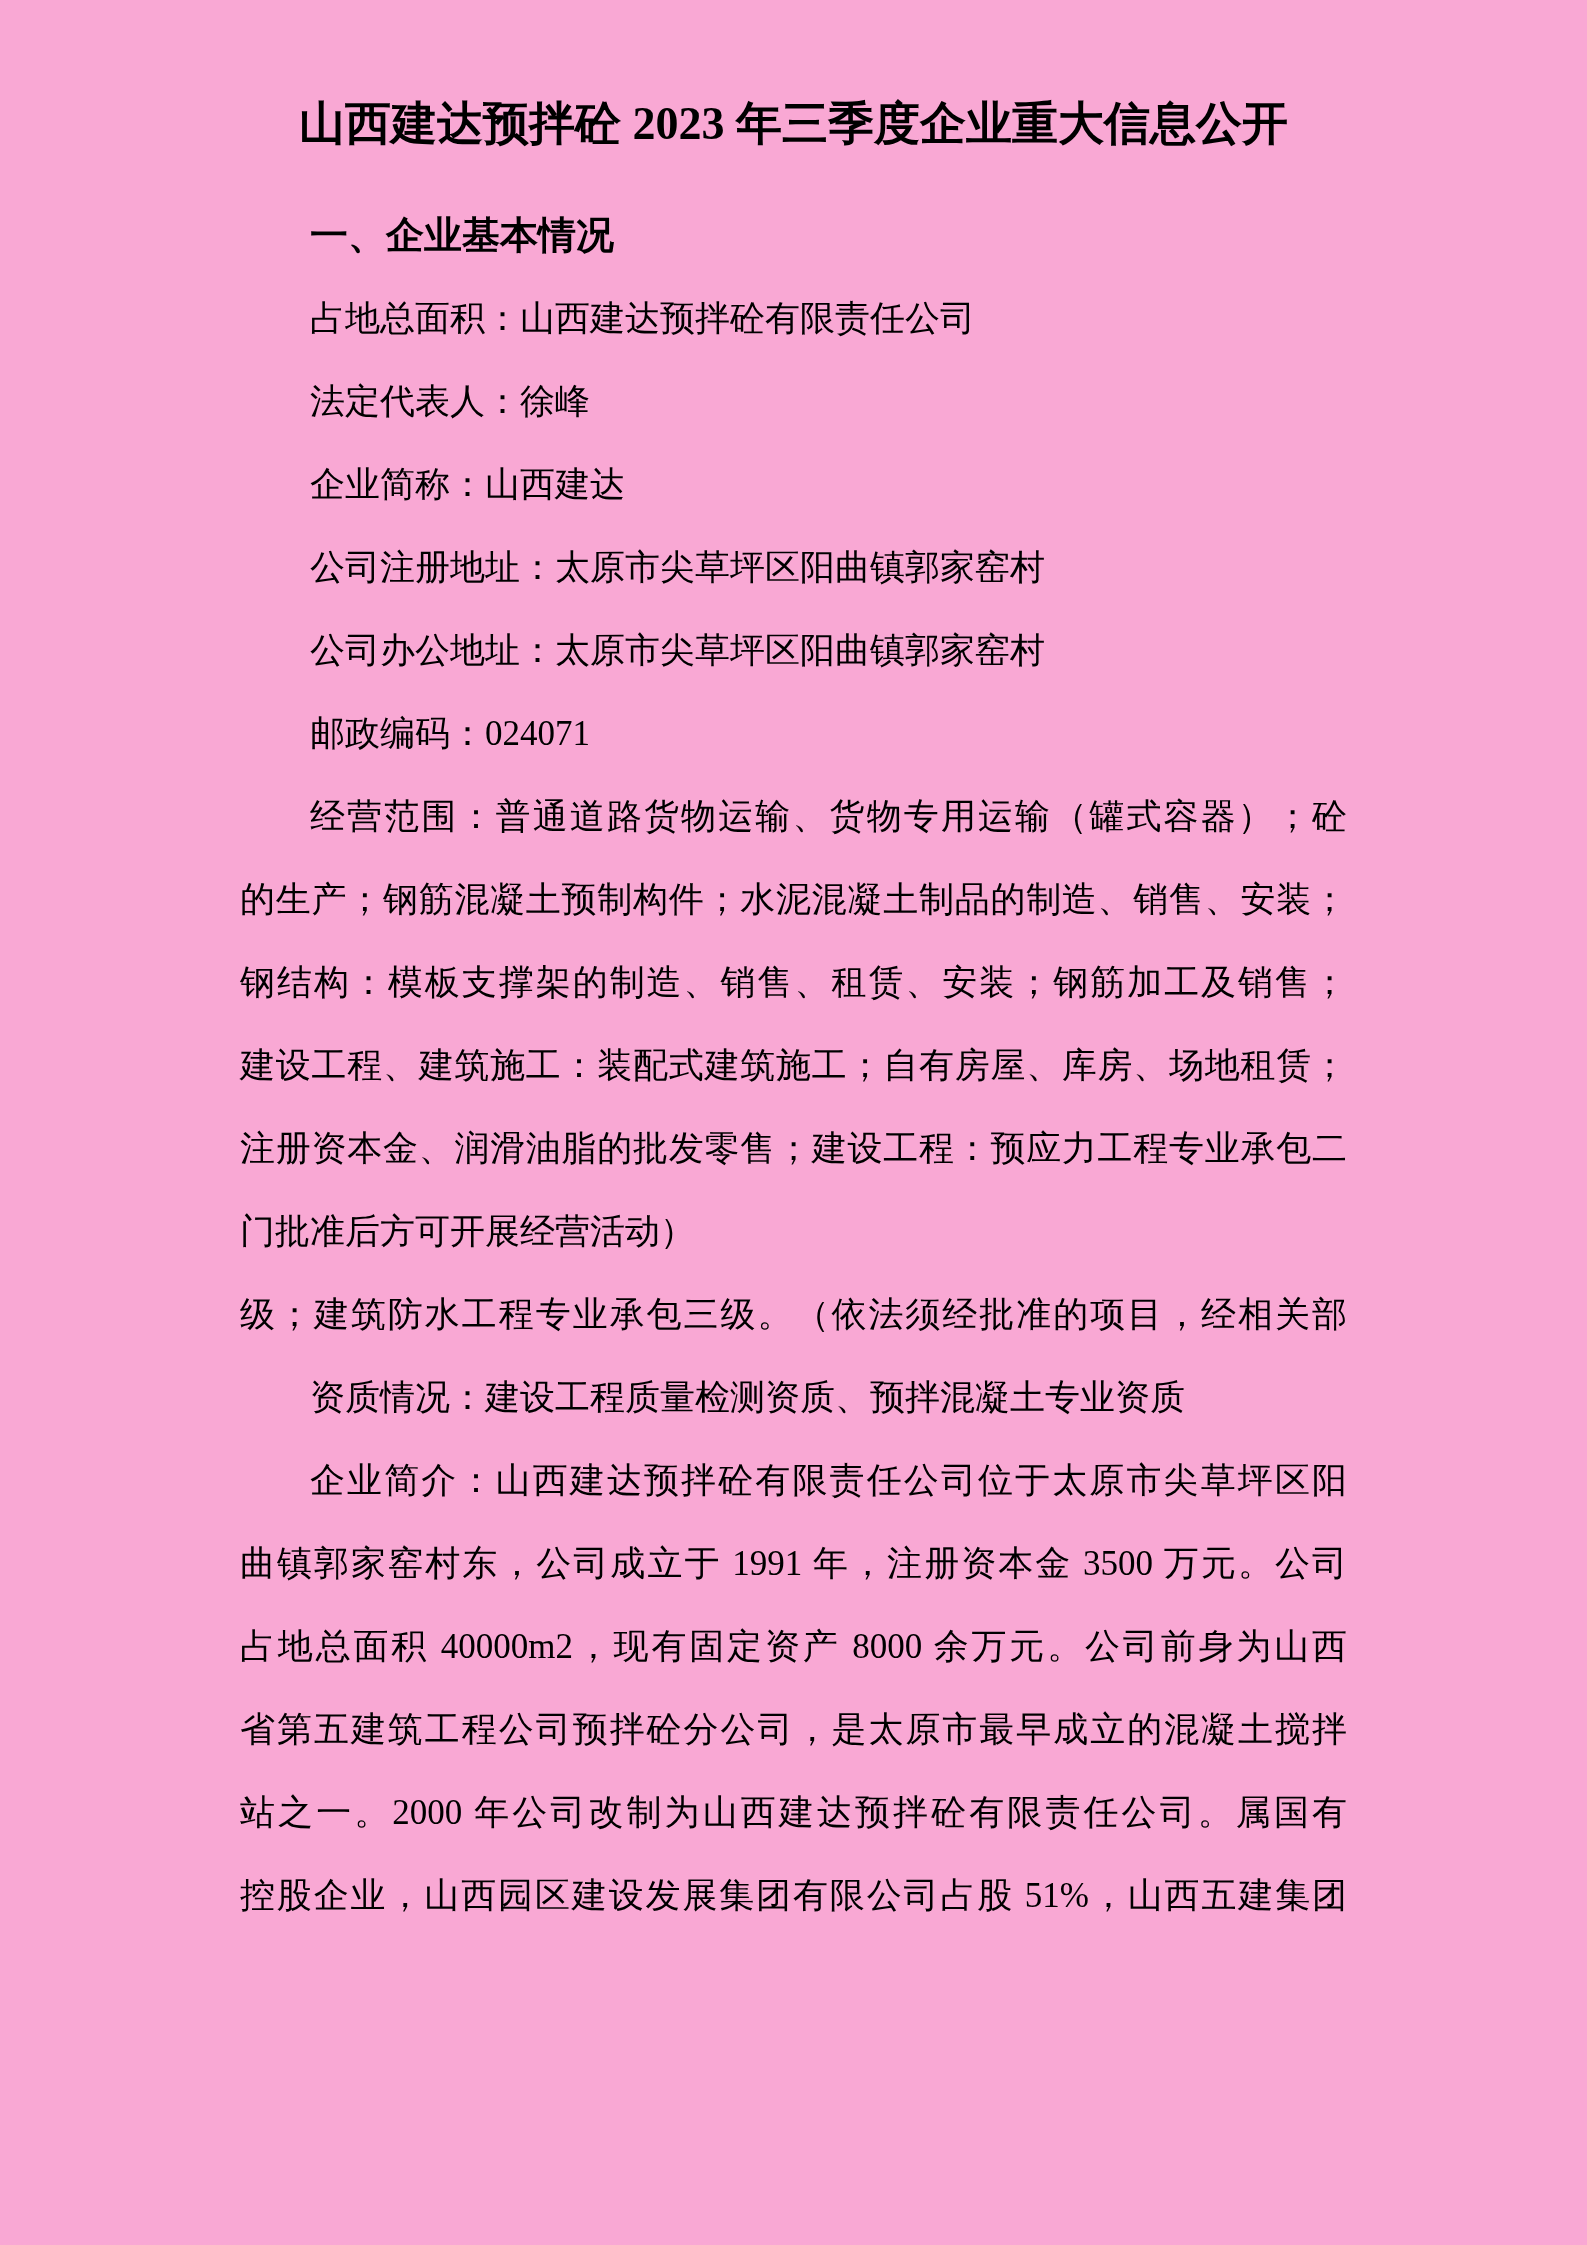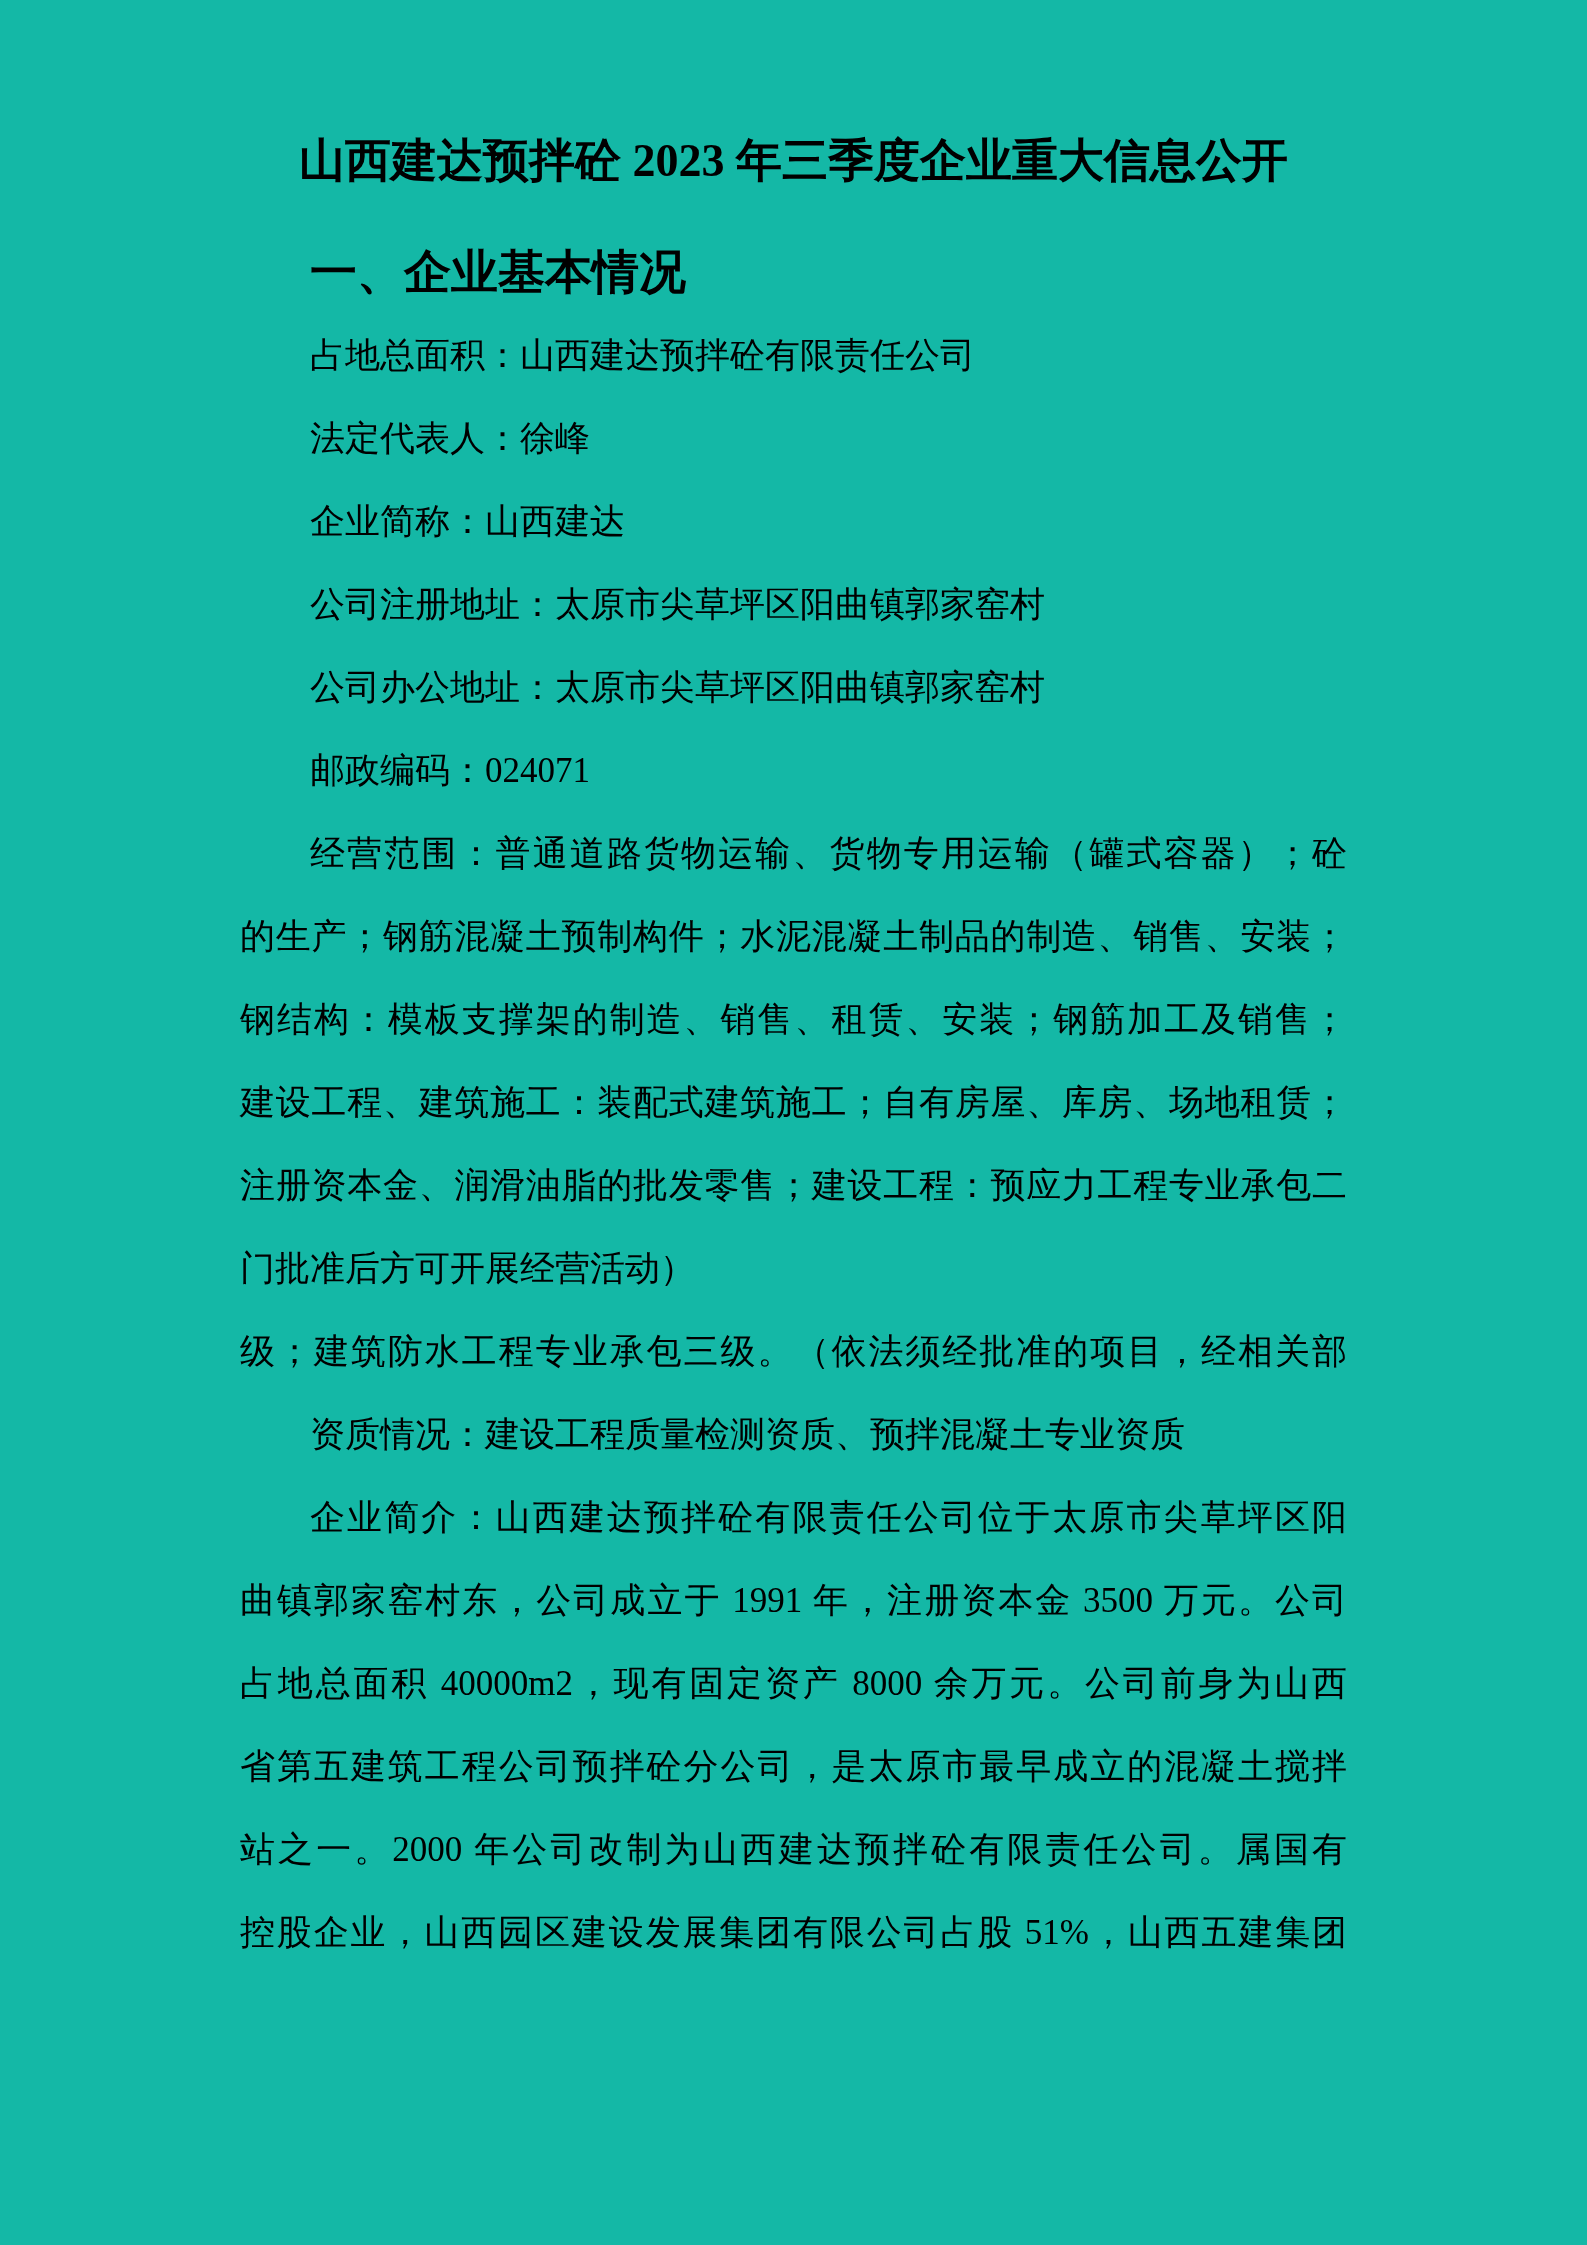--- a/index.html
+++ b/index.html
@@ -5,38 +5,38 @@
   html, body {
     margin: 0;
     padding: 0;
     background: #ffffff;
   }
   .page {
     position: relative;
     width: 1587px;
     height: 2245px;
     margin: 0 auto;
-    background: #14b8a6;
+    background: #f9a8d4;
     box-sizing: border-box;
-    padding: 119px 240px 0 240px;
+    padding: 82px 240px 0 240px;
     font-family: "Liberation Serif", "DejaVu Serif", serif;
     color: #000000;
     overflow: hidden;
   }
   .doc-title {
     font-size: 46px;
     font-weight: bold;
     text-align: center;
     line-height: 83px;
     height: 83px;
     margin-bottom: 29px;
     white-space: nowrap;
   }
   .section-heading {
-    font-size: 47px;
+    font-size: 38px;
     font-weight: bold;
     line-height: 83px;
     height: 83px;
     text-indent: 70px;
     white-space: nowrap;
   }
   .line {
     font-size: 35px;
     line-height: 83px;
     height: 83px;

